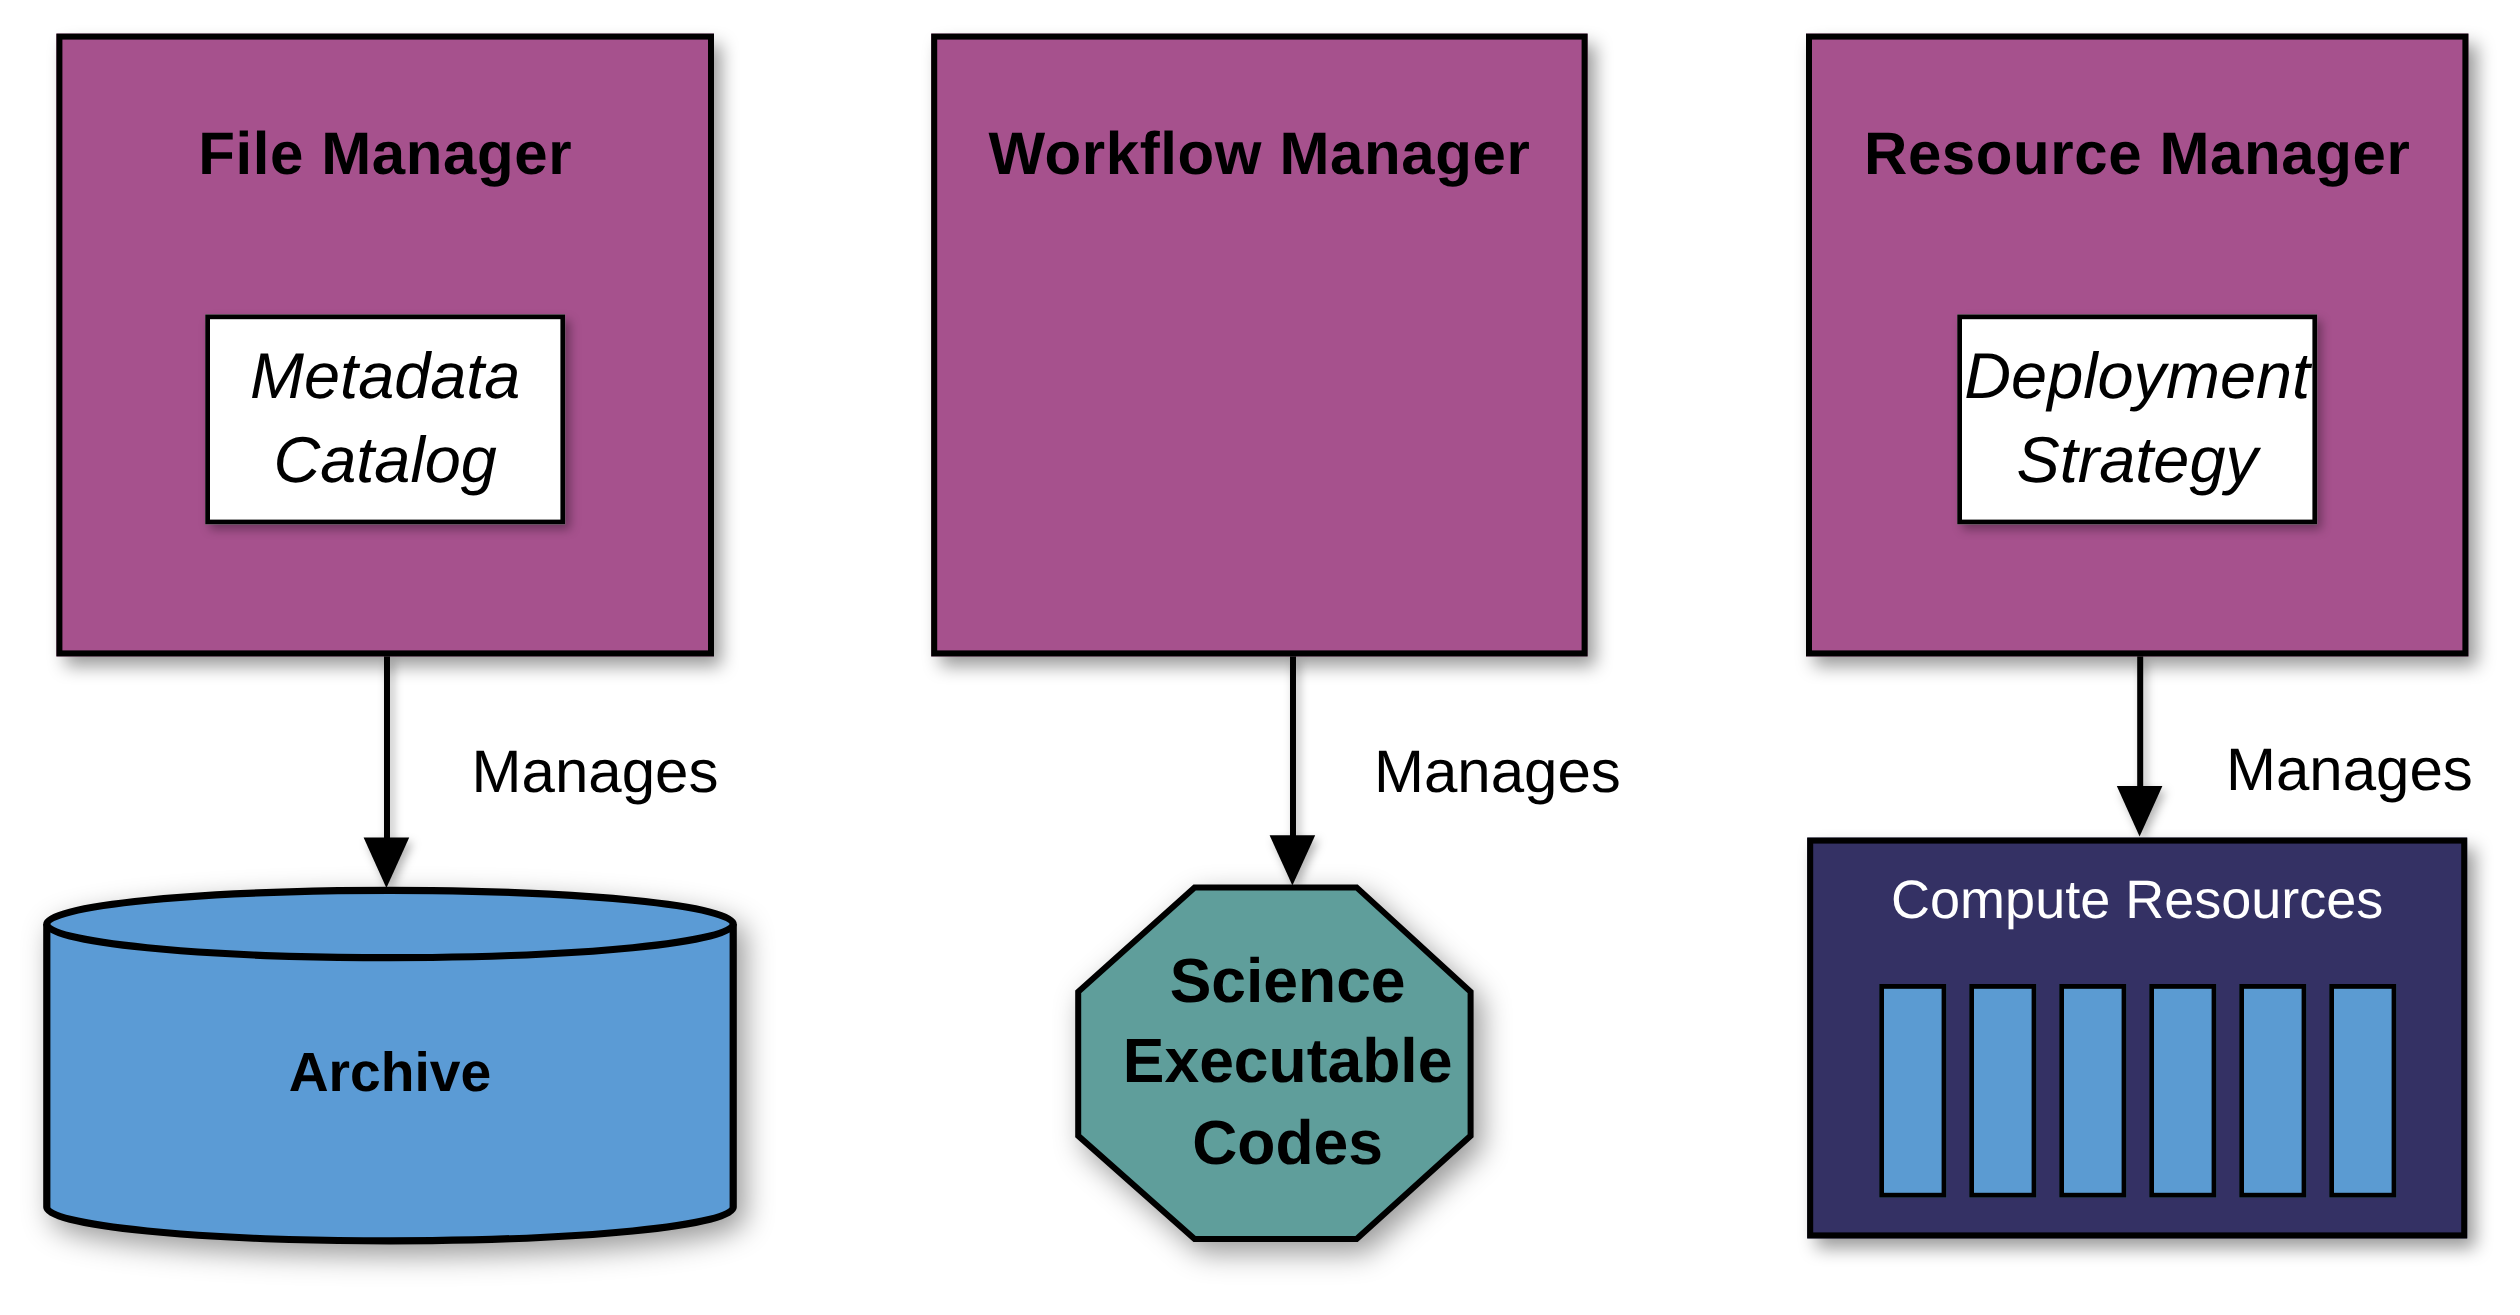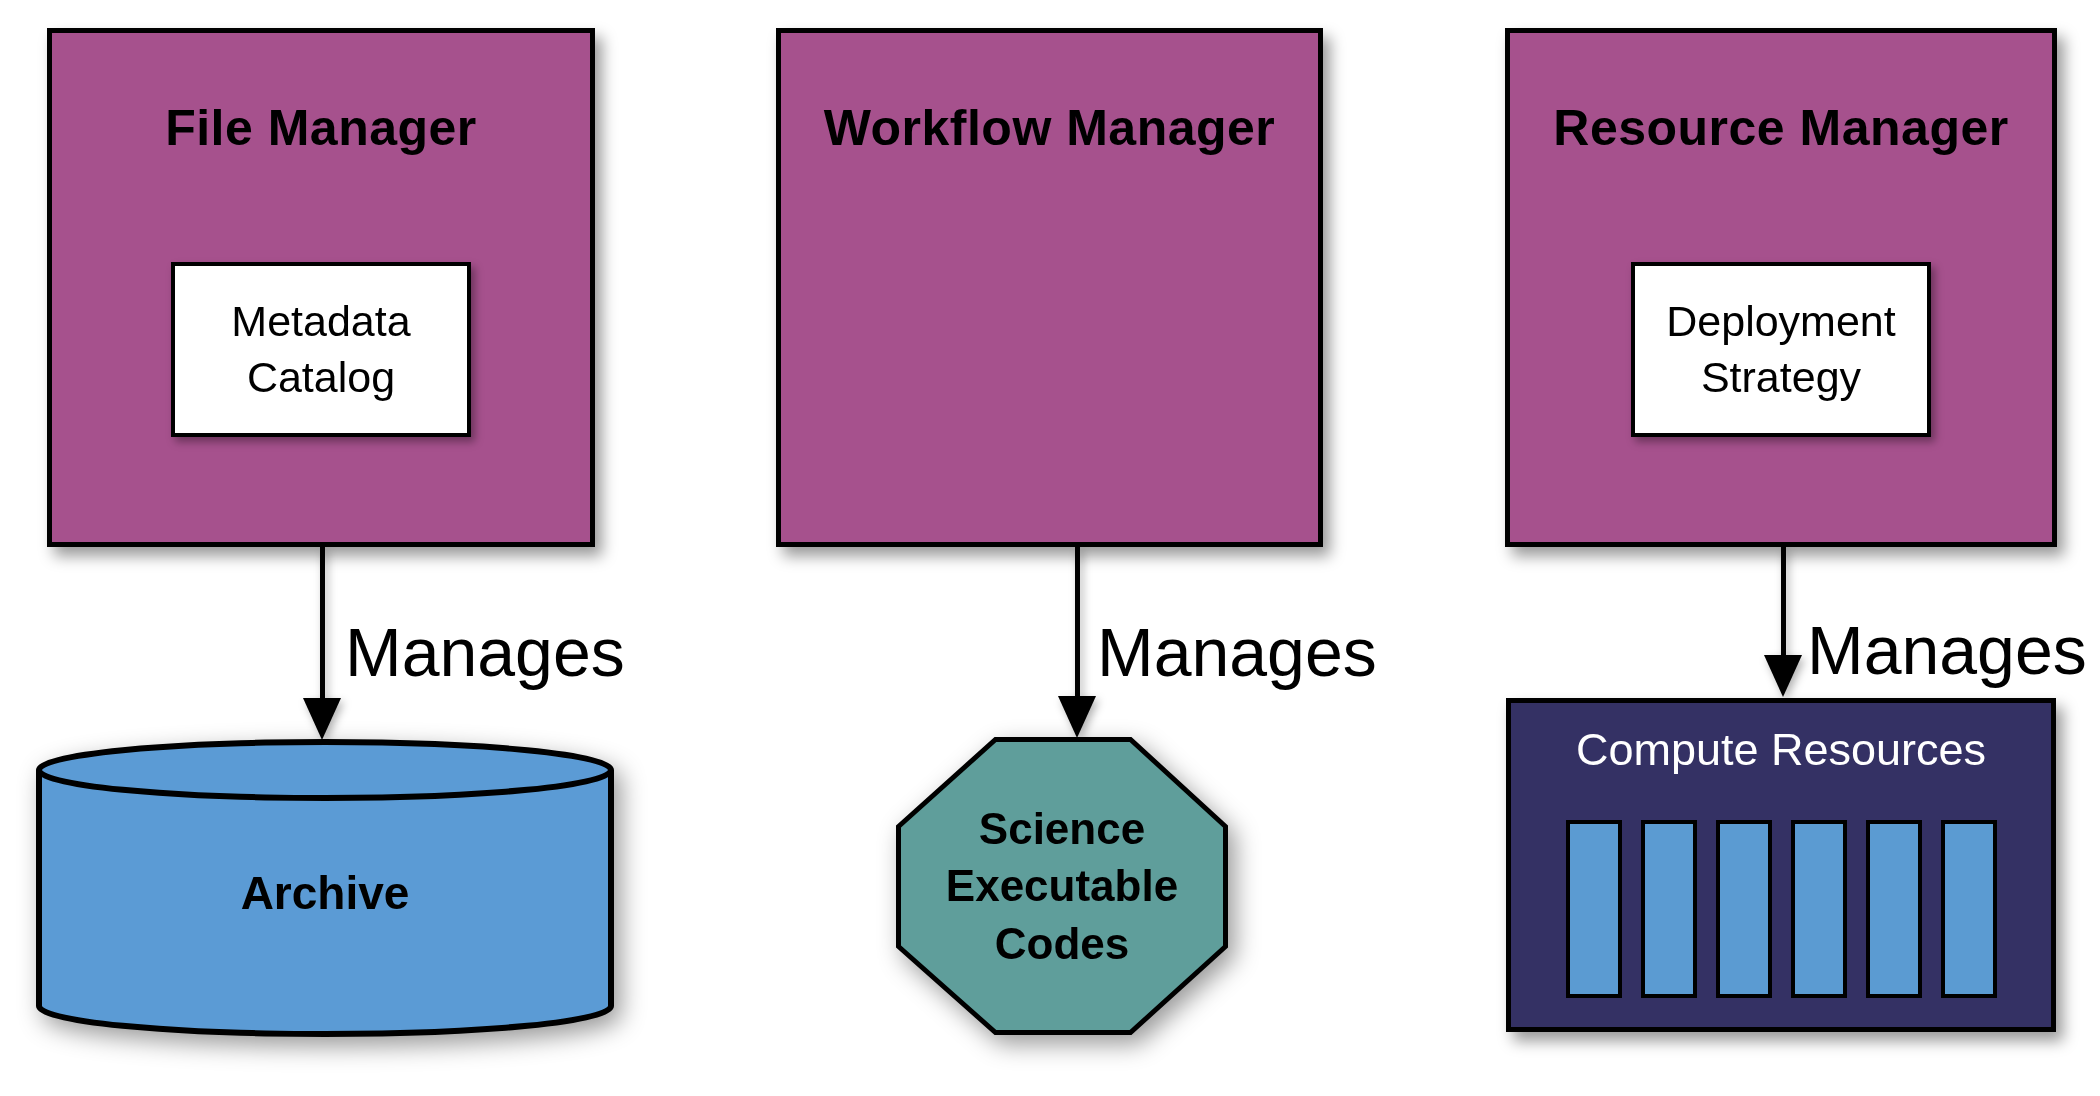--- a/index.html
+++ b/index.html
@@ -47,21 +47,22 @@
     top: 229px; left: 50%;
     transform: translateX(-50%);
     width: 300px; height: 175px;
     background: var(--inner-fill);
     border: 4px solid var(--outline);
     box-sizing: border-box;
     box-shadow: 4px 5px 8px rgba(0,0,0,0.35);
     display: flex; align-items: center; justify-content: center;
   }
   .inner-label {
-    font-size: 43px;
+    font-style: italic;
+    font-size: 54px;
     line-height: 1.28;
     text-align: center;
     white-space: pre-line;
   }
 
   
   .arrow-line {
     position: absolute;
     width: 5px;
     background: var(--outline);
@@ -70,39 +71,40 @@
   .arrow-head {
     position: absolute;
     width: 0; height: 0;
     border-left: 19px solid transparent;
     border-right: 19px solid transparent;
     border-top: 42px solid var(--outline);
     filter: drop-shadow(3px 4px 4px rgba(0,0,0,0.30));
   }
   .manages-label {
     position: absolute;
-    font-size: 68px;
+    font-size: 50px;
     line-height: 1;
+    margin-left: 48px;
   }
 
   
   .cylinder-svg { position: absolute; left: 36px; top: 734px; overflow: visible;
     filter: drop-shadow(7px 9px 12px rgba(0,0,0,0.40)); }
   .cyl-shape { fill: var(--archive-fill); stroke: var(--outline); stroke-width: 6px; }
   .cyl-text { font-family: "Liberation Sans", sans-serif; font-size: 46px; font-weight: bold; fill: var(--text); }
 
   
   .octagon-svg { position: absolute; left: 896px; top: 737px; overflow: visible;
     filter: drop-shadow(7px 9px 12px rgba(0,0,0,0.40)); }
   .oct-shape { fill: var(--octagon-fill); stroke: var(--outline); stroke-width: 5px; }
   .octagon-label {
     position: absolute; left: 896px; top: 737px; width: 332px; height: 298px;
     display: flex; align-items: center; justify-content: center;
-    font-size: 44px; font-weight: bold; line-height: 1.3;
-    text-align: center; white-space: pre-line;
+    font-size: 52px; font-weight: bold; line-height: 1.3;
+    text-align: center; white-space: pre-line; padding-left: 11px;
   }
 
   
   .server-box {
     position: absolute;
     left: 1506px; top: 698px; width: 550px; height: 334px;
     background: var(--server-fill);
     border: 5px solid var(--outline);
     box-sizing: border-box;
     box-shadow: 7px 9px 14px rgba(0,0,0,0.40);

